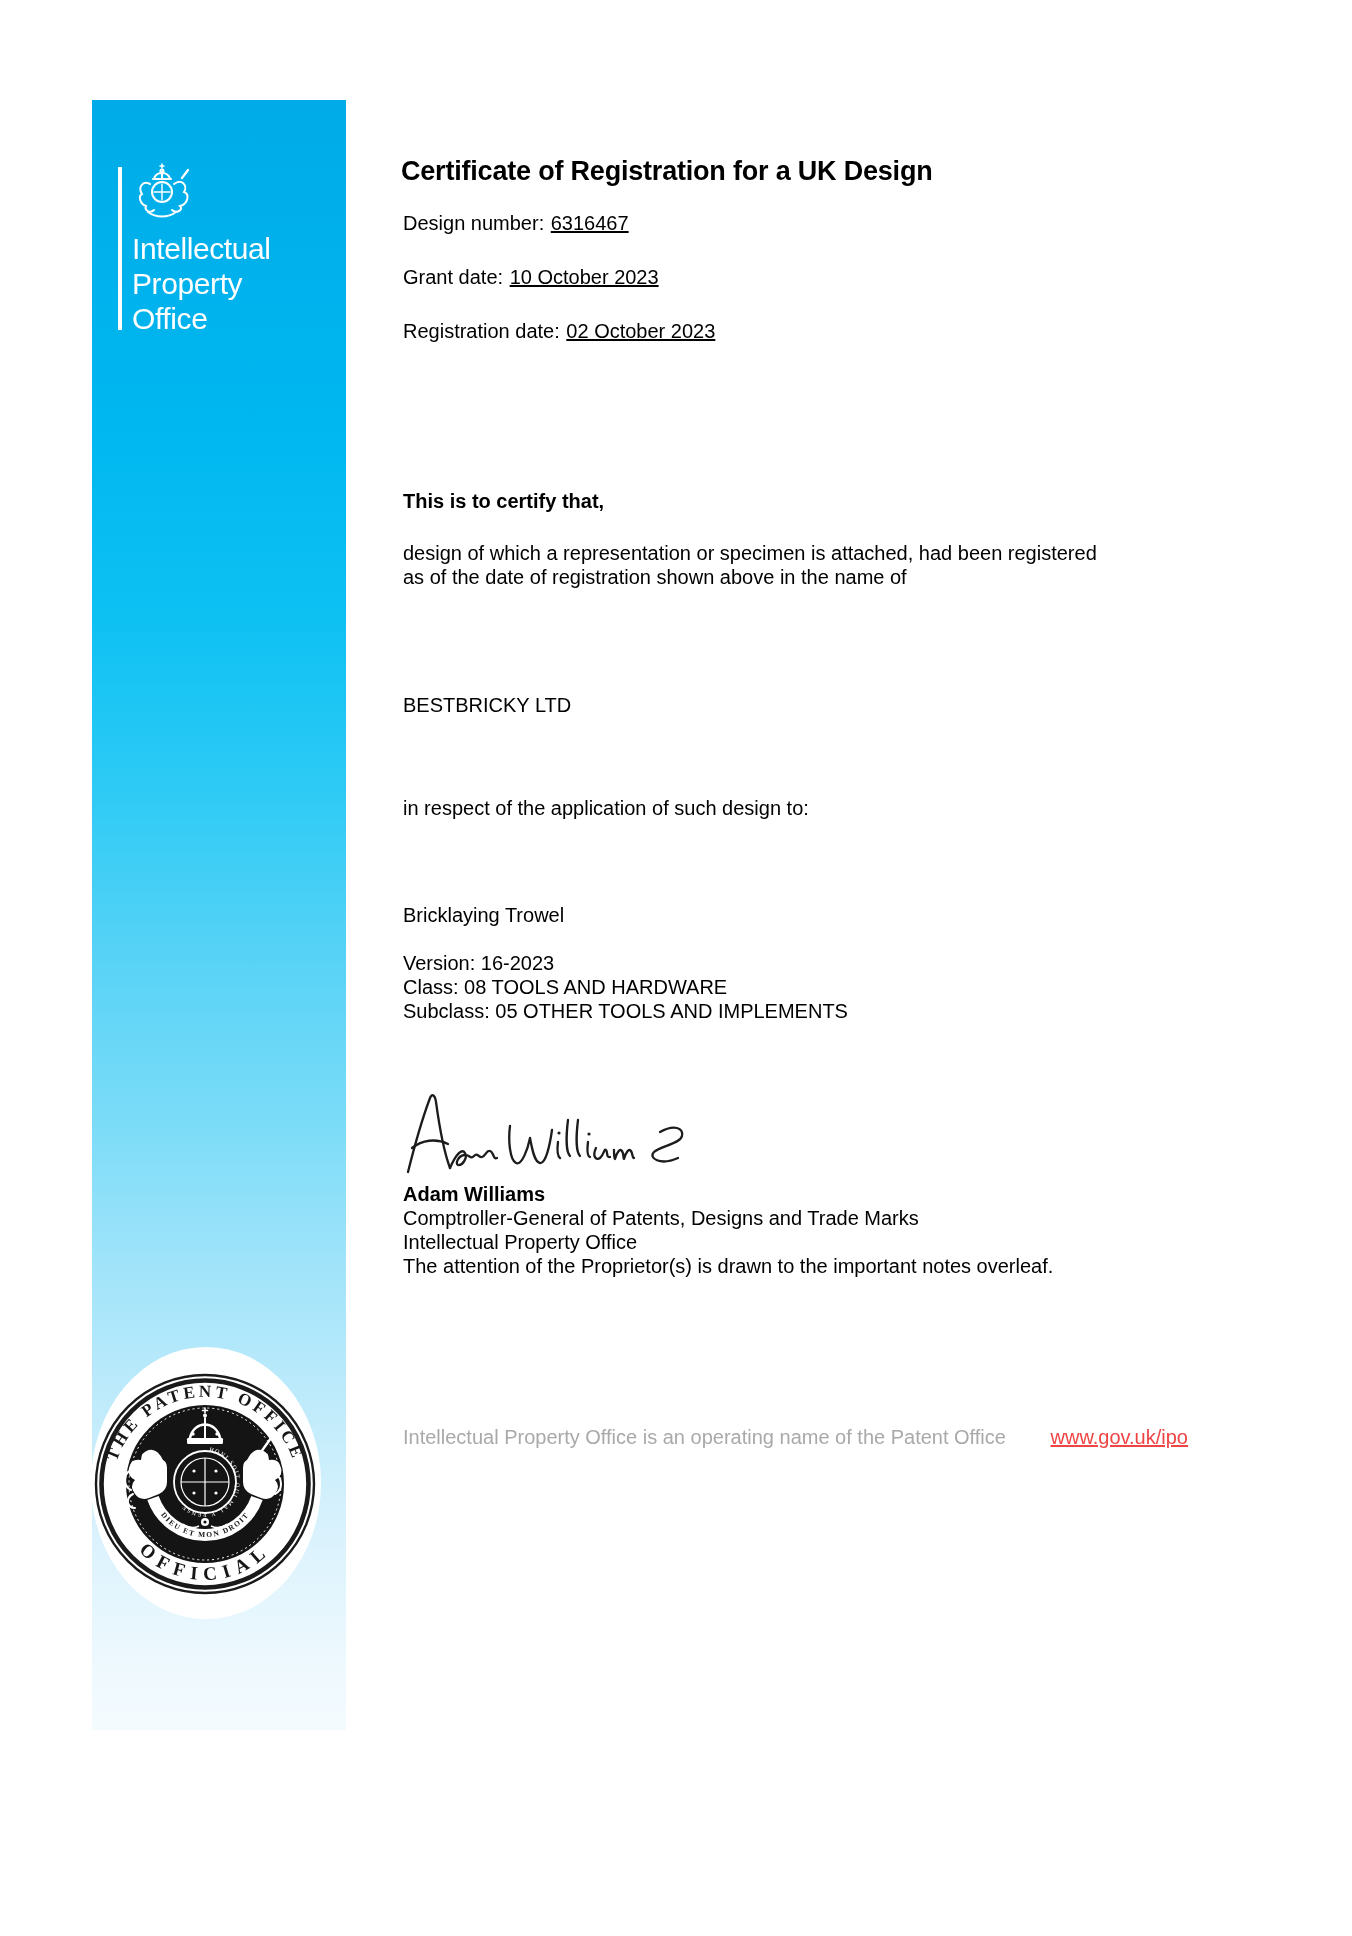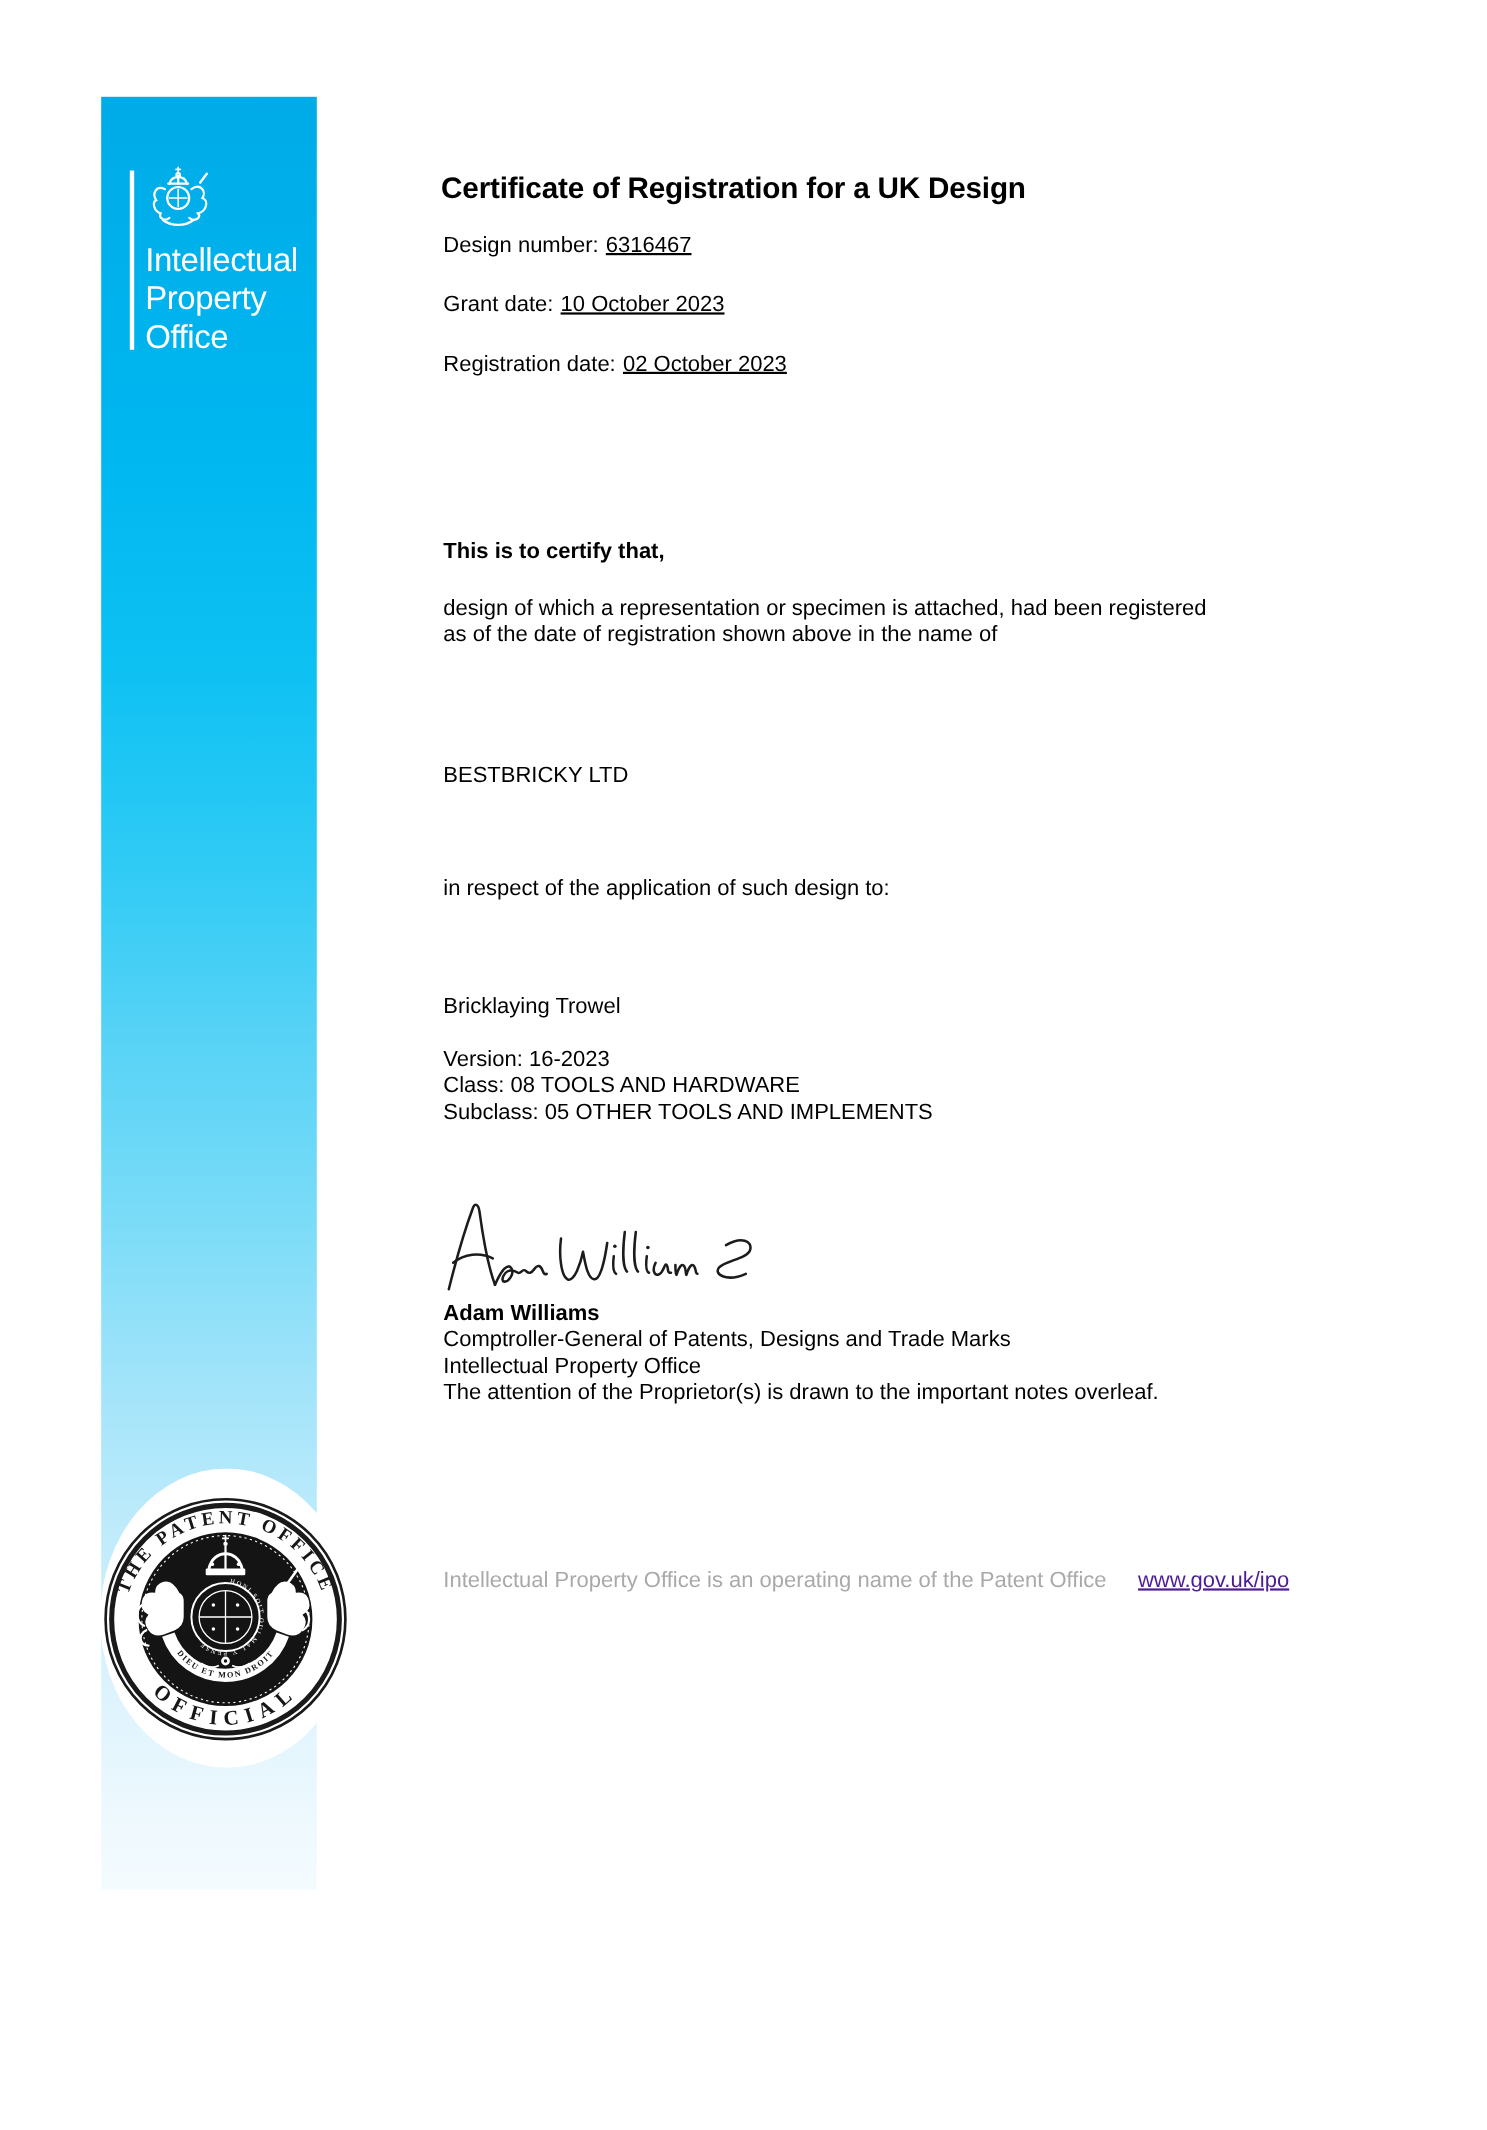--- a/index.html
+++ b/index.html
@@ -2,21 +2,21 @@
 <html><head>
 <meta charset="utf-8">
 <style>
   html,body{margin:0;padding:0;background:#ffffff;}
   .page{
     position:relative;width:1352px;height:1936px;background:#ffffff;
     font-family:"Liberation Sans","DejaVu Sans",sans-serif;color:#000;overflow:hidden;
   }
   
   .band{
-    position:absolute;left:92px;top:88px;width:196px;height:1630px;
+    position:absolute;left:92px;top:100px;width:254px;height:1630px;
     background:linear-gradient(180deg,
       #00abe7 0%, #00b1ec 10%, #00b7f0 20%, #0ec1f3 32%, #30cbf5 43%,
       #55d2f6 52%, #7cdcf8 63%, #a2e4fa 72%, #c3ecfb 81%, #ddf3fd 89%,
       #eef9fe 96%, #f4fbff 100%);
   }
   .logo-bar{position:absolute;left:26px;top:67px;width:4px;height:163px;background:#ffffff;}
   .crest{position:absolute;left:38px;top:62px;}
   .logo-text{position:absolute;left:40px;top:131px;font-size:30px;line-height:35px;
     color:#ffffff;letter-spacing:-0.4px;font-weight:400;}
   
@@ -25,21 +25,21 @@
   
   .txt{position:absolute;left:403px;font-size:20px;line-height:24px;white-space:nowrap;}
   .title{position:absolute;left:401px;top:138px;font-size:27px;font-weight:700;
     letter-spacing:-0.2px;white-space:nowrap;}
   .bold{font-weight:700;}
   .lbl{margin-right:0;}
   .val{margin-left:1px;text-decoration:underline;}
   
   .footer{position:absolute;left:403px;top:1426px;width:785px;height:24px;
     font-size:20px;color:#a9a9a9;}
-  .footer-link{position:absolute;right:16px;top:0;color:#4c1d95;text-decoration:underline;cursor:pointer;}
+  .footer-link{position:absolute;right:0;top:0;color:#ef4444;text-decoration:underline;cursor:pointer;}
   
   .signature{position:absolute;left:398px;top:1086px;}
 </style>
 </head>
 <body>
 
 <div class="page">
 
   <div class="band">
     <div class="logo-bar"></div>

